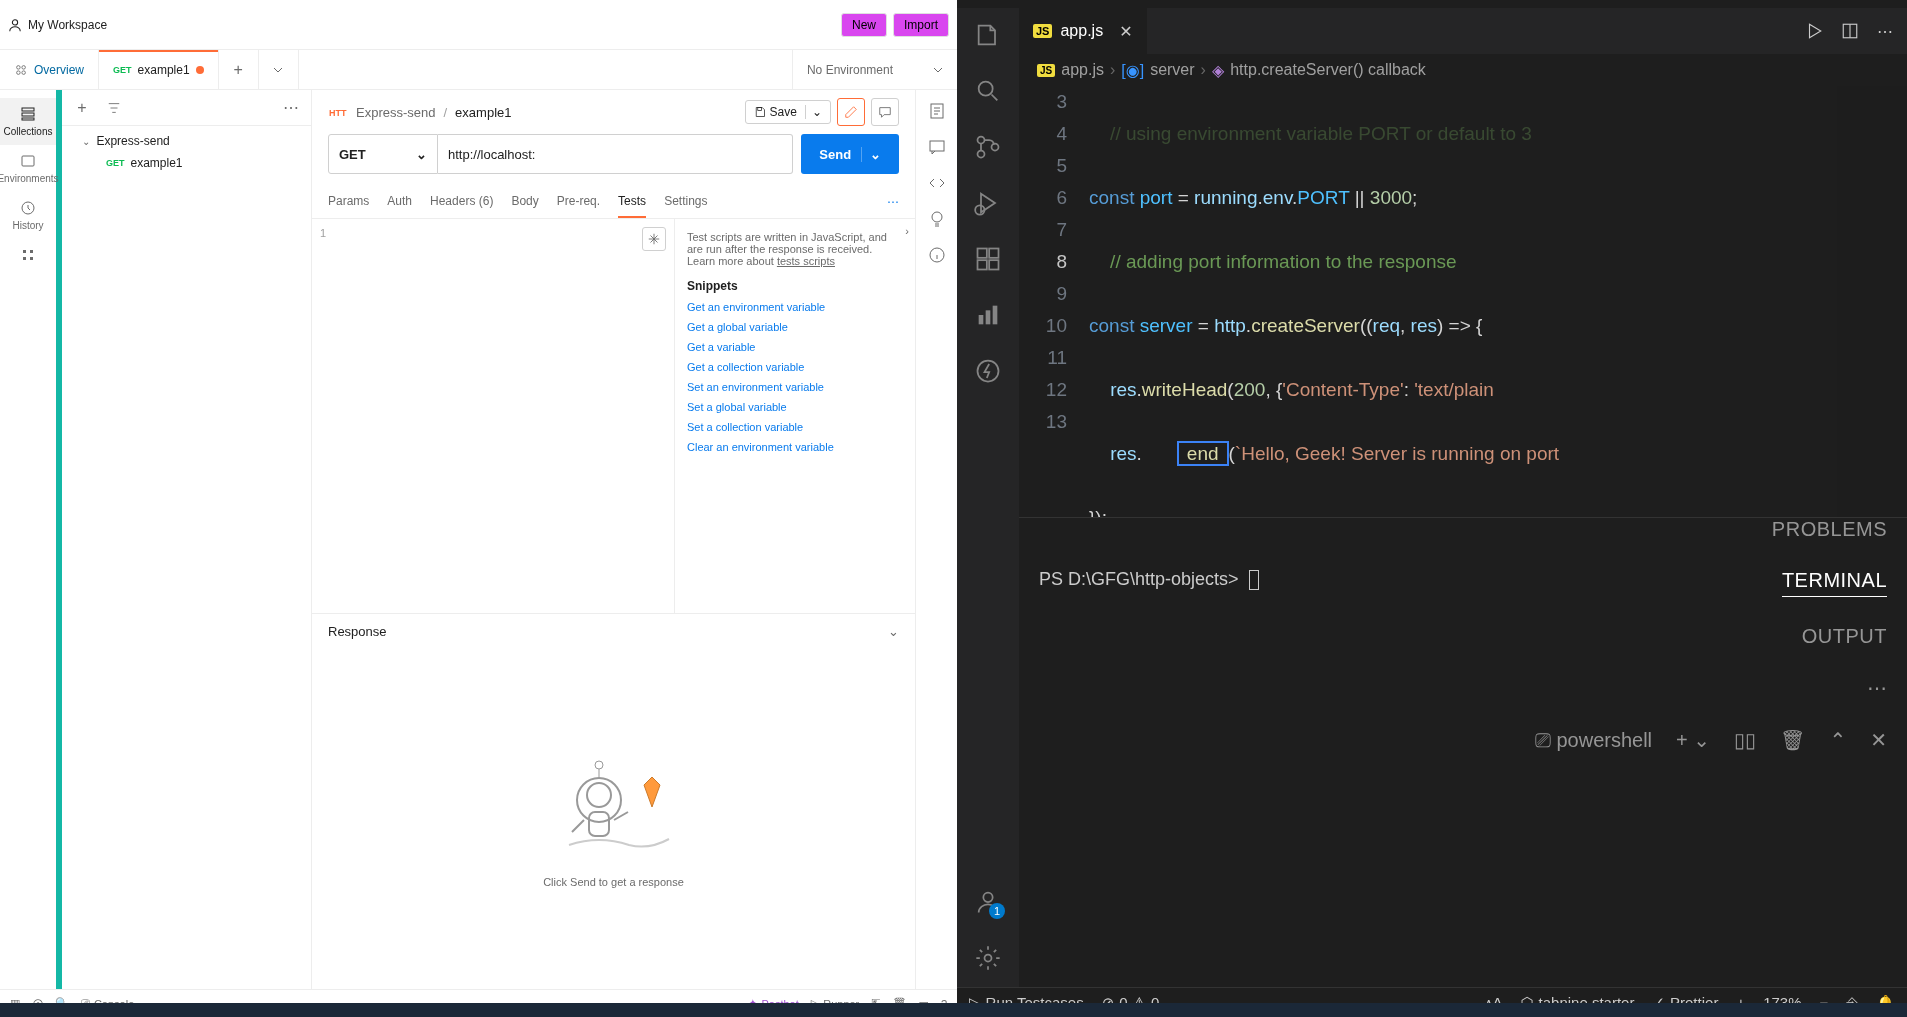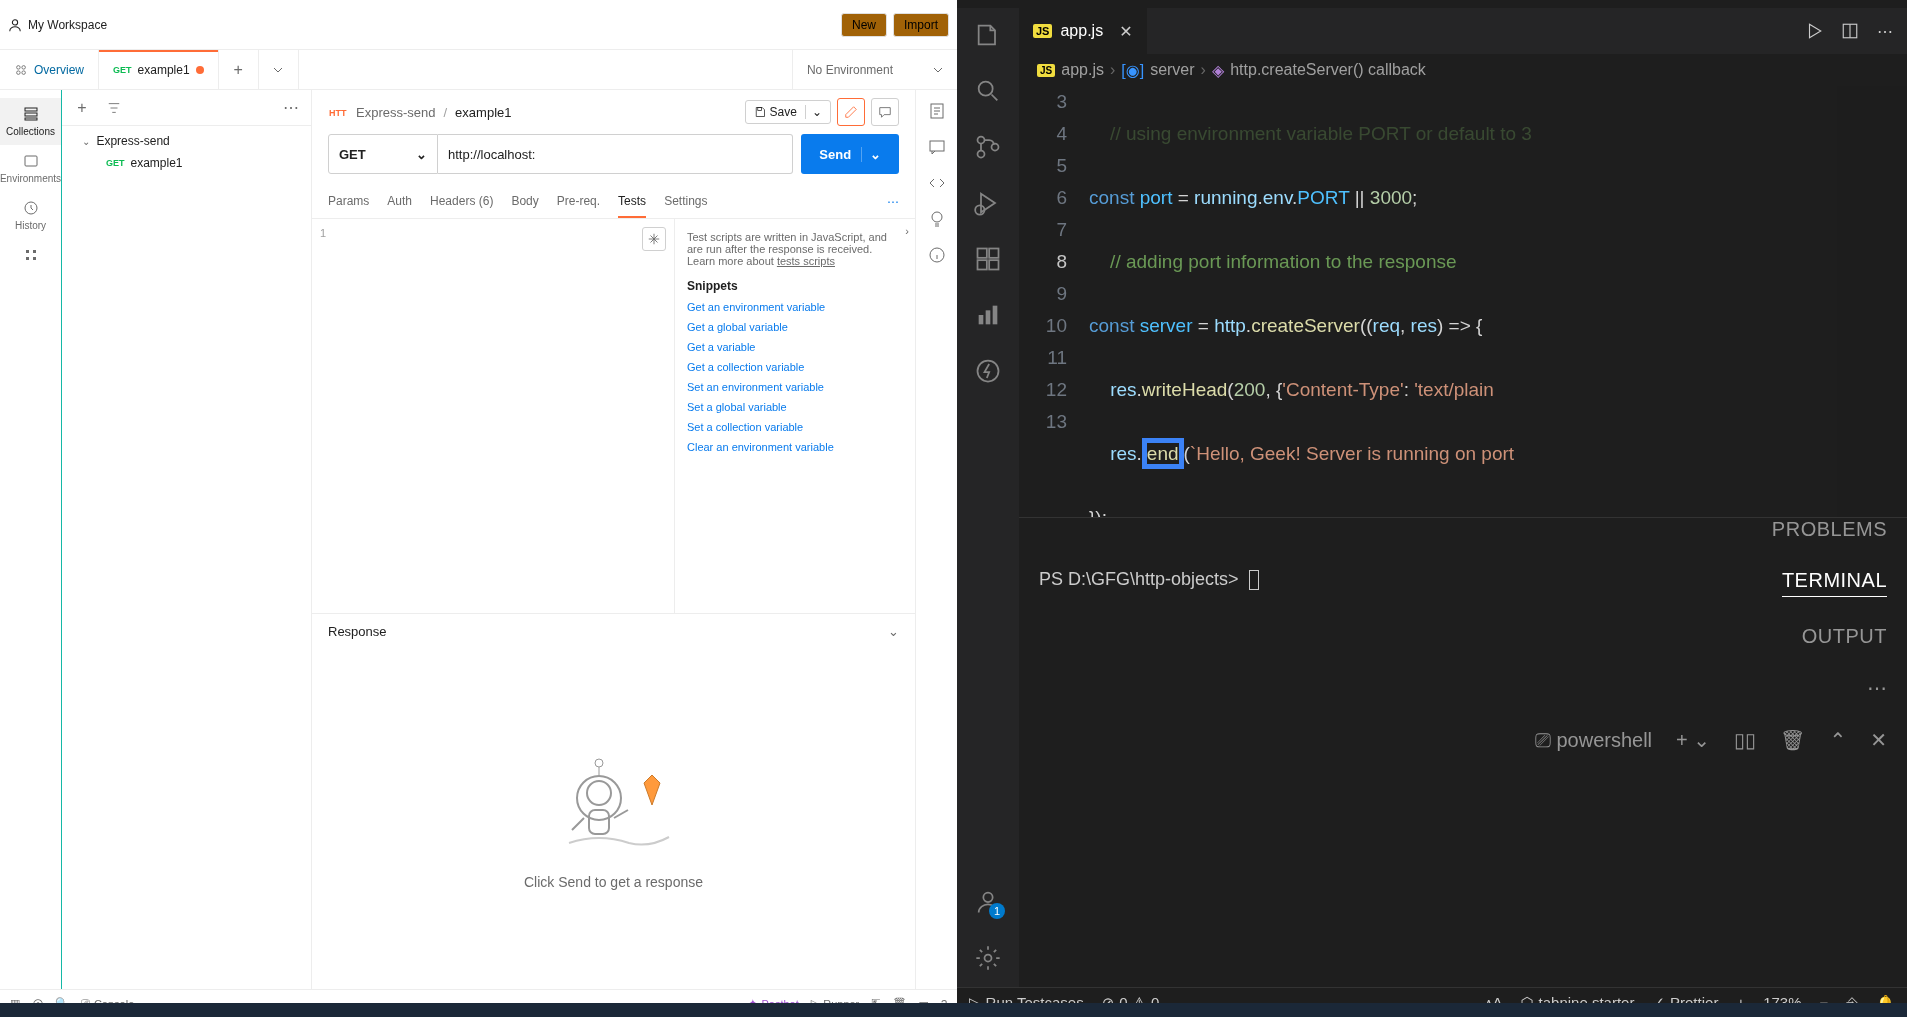--- a/index.html
+++ b/index.html
@@ -4,33 +4,33 @@
 <style>
 * { margin: 0; padding: 0; box-sizing: border-box; font-family: -apple-system, BlinkMacSystemFont, "Segoe UI", Arial, sans-serif; }
 body { width: 1907px; height: 1017px; overflow: hidden; display: flex; }
 
 
 .postman { width: 957px; height: 1017px; background: #fff; display: flex; flex-direction: column; color: #212121; }
 .pm-topbar { height: 50px; border-bottom: 1px solid #ededed; display: flex; align-items: center; padding: 0 8px; }
 .pm-workspace { display: flex; align-items: center; gap: 6px; font-size: 12px; font-weight: 500; }
 .pm-workspace svg { width: 14px; height: 14px; }
 .pm-top-actions { margin-left: auto; display: flex; gap: 6px; }
-.pm-btn-small { font-size: 12px; padding: 4px 10px; background: #a16207; border: 1px solid #e0e0e0; border-radius: 3px; cursor: pointer; }
+.pm-btn-small { font-size: 12px; padding: 4px 10px; background: #d946ef; border: 1px solid #e0e0e0; border-radius: 3px; cursor: pointer; }
 
 .pm-tabbar { height: 40px; border-bottom: 1px solid #ededed; display: flex; align-items: stretch; }
 .pm-tab { display: flex; align-items: center; gap: 6px; padding: 0 14px; font-size: 12px; color: #0369a1; border-right: 1px solid #ededed; cursor: pointer; position: relative; }
 .pm-tab.active { color: #212121; }
 .pm-tab.active::before { content: ""; position: absolute; top: 0; left: 0; right: 0; height: 2px; background: #ff6c37; }
 .pm-tab .dot { width: 8px; height: 8px; border-radius: 50%; background: #ff6c37; }
 .pm-tab .method { font-size: 9px; color: #0cbb52; font-weight: 600; }
 .pm-tab-plus { width: 40px; display: flex; align-items: center; justify-content: center; color: #6b6b6b; border-right: 1px solid #ededed; }
 .pm-tab-env { margin-left: auto; display: flex; align-items: center; padding: 0 14px; font-size: 12px; color: #6b6b6b; gap: 40px; border-left: 1px solid #ededed; }
 
 .pm-body { flex: 1; display: flex; overflow: hidden; }
-.pm-leftnav { width: 62px; border-right: 1px solid #14b8a6; display: flex; flex-direction: column; align-items: center; padding-top: 8px; }
+.pm-leftnav { width: 62px; border-right: 6px solid #14b8a6; display: flex; flex-direction: column; align-items: center; padding-top: 8px; }
 .pm-leftnav-item { width: 100%; display: flex; flex-direction: column; align-items: center; gap: 4px; padding: 8px 0; font-size: 10px; color: #6b6b6b; cursor: pointer; }
 .pm-leftnav-item.active { color: #212121; background: #f2f2f2; }
 .pm-leftnav-item svg { width: 16px; height: 16px; }
 
 .pm-sidebar { width: 250px; border-right: 1px solid #ededed; display: flex; flex-direction: column; }
 .pm-sidebar-top { height: 36px; display: flex; align-items: center; padding: 0 8px; gap: 8px; border-bottom: 1px solid #ededed; }
 .pm-sidebar-top .iconbtn { width: 24px; height: 24px; display: flex; align-items: center; justify-content: center; color: #6b6b6b; cursor: pointer; }
 .pm-sidebar-top .dots { margin-left: auto; }
 .pm-tree { flex: 1; padding: 4px 0; font-size: 12px; }
 .pm-tree-item { display: flex; align-items: center; gap: 6px; padding: 4px 8px 4px 20px; cursor: pointer; }
@@ -66,21 +66,21 @@
 .pm-editor-iconbtn { position: absolute; right: 8px; top: 8px; width: 24px; height: 24px; border: 1px solid #d0d0d0; border-radius: 3px; display: flex; align-items: center; justify-content: center; }
 .pm-help { width: 240px; padding: 12px; font-size: 11px; color: #6b6b6b; overflow-y: auto; position: relative; }
 .pm-help-arrow { position: absolute; right: 6px; top: 6px; color: #6b6b6b; }
 .pm-help a { color: #097bed; text-decoration: none; display: block; margin: 8px 0; cursor: pointer; }
 .pm-help .underline { text-decoration: underline; color: #6b6b6b; }
 .pm-help h4 { font-size: 12px; color: #212121; margin: 12px 0 4px; font-weight: 600; }
 
 .pm-response { border-top: 1px solid #ededed; }
 .pm-response-header { display: flex; align-items: center; padding: 10px 16px; font-size: 13px; font-weight: 500; }
 .pm-response-header .chev { margin-left: auto; color: #6b6b6b; }
-.pm-response-body { height: 340px; display: flex; flex-direction: column; align-items: center; justify-content: center; font-size: 14px; color: #6b6b6b; }
+.pm-response-body { height: 340px; display: flex; flex-direction: column; align-items: center; justify-content: center; font-size: 11px; color: #6b6b6b; }
 .pm-astronaut { width: 130px; height: 110px; margin-bottom: 16px; }
 
 .pm-statusbar { height: 28px; border-top: 1px solid #ededed; display: flex; align-items: center; padding: 0 10px; font-size: 11px; color: #6b6b6b; gap: 12px; }
 .pm-statusbar .right { margin-left: auto; display: flex; gap: 12px; align-items: center; }
 .pm-statusbar .item { display: flex; align-items: center; gap: 4px; cursor: pointer; }
 
 .pm-rightstrip { width: 42px; border-left: 1px solid #ededed; display: flex; flex-direction: column; align-items: center; gap: 18px; padding-top: 12px; color: #6b6b6b; }
 .pm-rightstrip .ic { width: 18px; height: 18px; cursor: pointer; }
 
 
@@ -105,21 +105,21 @@
 .vs-breadcrumb .bracket { color: #3794ff; }
 .vs-breadcrumb .cube { color: #b180d7; }
 
 .vs-code { flex: 1; display: flex; font-family: Consolas, monospace; font-size: 19px; line-height: 32px; background: #1e1e1e; overflow: hidden; position: relative; }
 .vs-gutter { width: 70px; text-align: right; color: #6e7681; padding-right: 22px; user-select: none; }
 .vs-gutter .cur { color: #c6c6c6; }
 .vs-lines { flex: 1; white-space: pre; color: #d4d4d4; overflow: hidden; }
 .vs-minimap { width: 70px; background: #1e1e1e; opacity: 0.3; }
 .tok-k { color: #569cd6; } .tok-v { color: #9cdcfe; } .tok-n { color: #b5cea8; }
 .tok-f { color: #dcdcaa; } .tok-s { color: #ce9178; } .tok-c { color: #6a9955; } .tok-p { color: #4fc1ff; }
-.hl-end { border: 5px solid #3b82f6; padding: 0 0; }
+.hl-end { border: 2px solid #3b82f6; padding: 0 8px; margin-left: 35px; }
 
 .vs-panel { height: 470px; border-top: 1px solid #333; display: flex; flex-direction: column; }
 .vs-panel-tabs { height: 42px; display: flex; align-items: flex-end; gap: 28px; padding: 0 20px; font-size: 20px; color: #969696; flex-direction: column; }
 .vs-panel-tabs .ptab { cursor: pointer; letter-spacing: 0.5px; }
 .vs-panel-tabs .ptab.active { color: #fff; border-bottom: 1px solid #fff; padding-bottom: 4px; }
 .vs-panel-tabs .right { margin-left: auto; display: flex; align-items: center; gap: 24px; }
 .vs-terminal { flex: 1; padding: 8px 20px; font-family: Consolas, monospace; font-size: 18px; color: #cccccc; }
 .vs-terminal .cursor { display: inline-block; width: 10px; height: 20px; border: 1px solid #ccc; vertical-align: middle; }
 
 .vs-statusbar { height: 30px; background: #1e1e1e; border-top: 1px solid #333; display: flex; align-items: center; padding: 0 12px; font-size: 15px; color: #cccccc; gap: 18px; }

